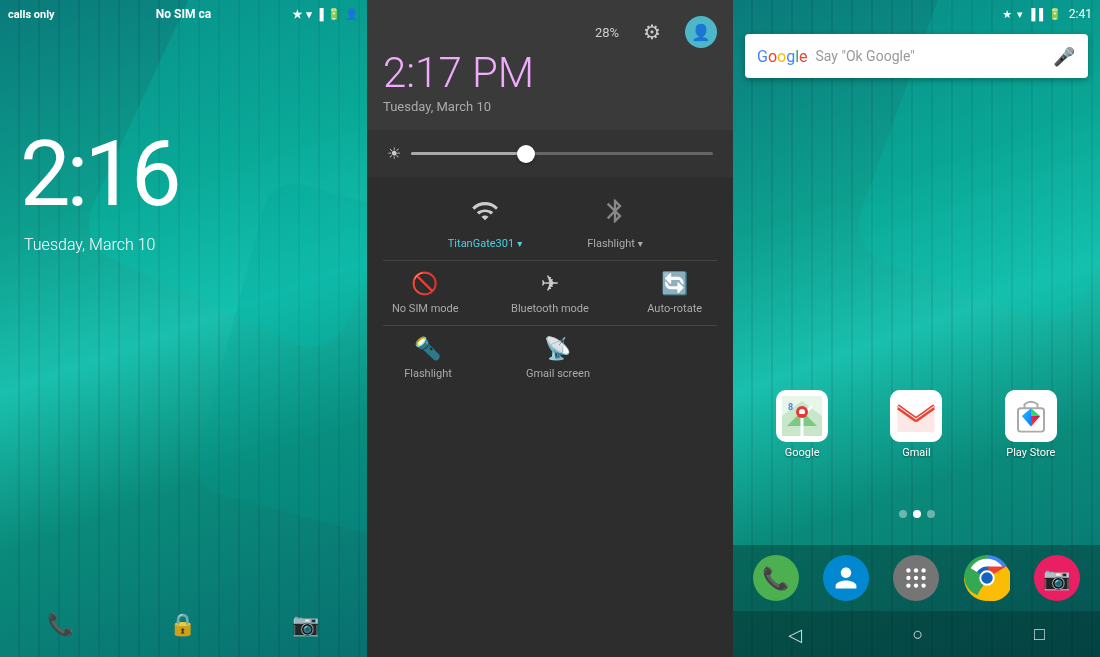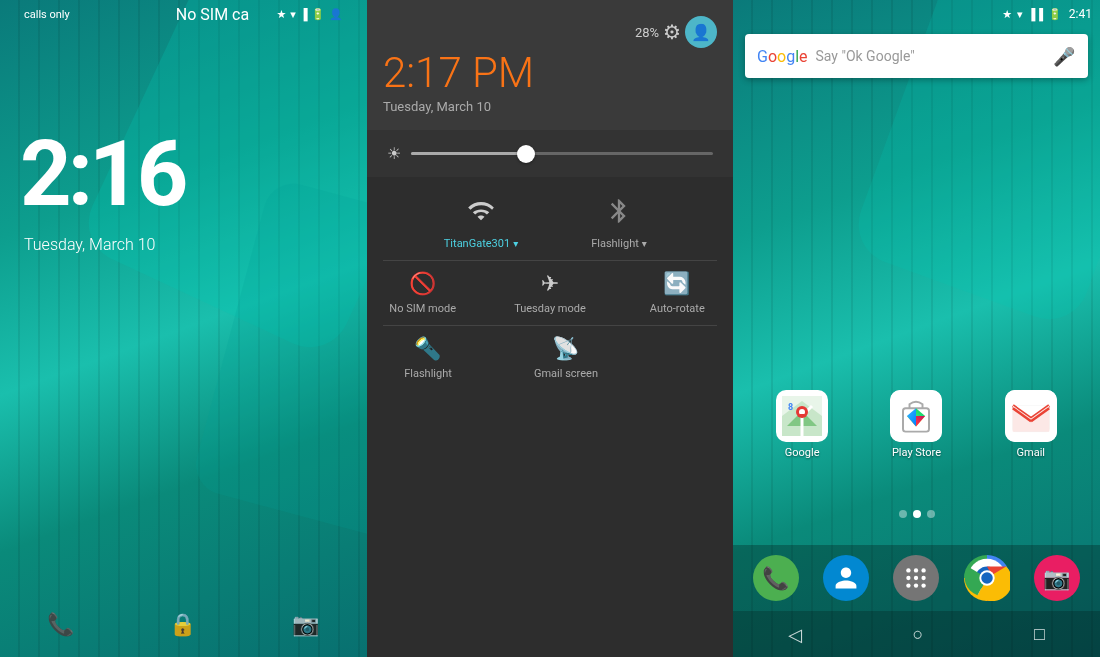--- a/index.html
+++ b/index.html
@@ -31,39 +31,40 @@
         rgba(0,0,0,0.08) 18px,
         rgba(0,0,0,0.08) 20px
       );
     }
     .lock-status-bar {
       position: absolute;
       top: 0; left: 0; right: 0;
       height: 28px;
       display: flex;
       align-items: center;
-      padding: 0 24px;
+      padding: 0 8px;
       color: white;
       font-size: 11px;
       z-index: 10;
+      font-weight: bold;
     }
     .lock-status-left { flex: 1; }
     .lock-status-right {
       display: flex;
       align-items: center;
       gap: 4px;
       font-size: 11px;
     }
     .lock-time {
       position: absolute;
       top: 130px;
       left: 20px;
       color: white;
       font-size: 90px;
-      font-weight: 700;
+      font-weight: 400;
       letter-spacing: -4px;
       line-height: 1;
     }
     .lock-date {
       position: absolute;
       top: 235px;
       left: 24px;
       color: white;
       font-size: 16px;
       font-weight: 300;
@@ -113,27 +114,27 @@
       flex-shrink: 0;
       overflow: hidden;
     }
     .shade-header {
       background: #3a3a3a;
       padding: 16px 16px 8px;
     }
     .shade-battery-row {
       display: flex;
       align-items: center;
-      gap: 4px;
+      gap: 24px;
       justify-content: flex-end;
       font-size: 13px;
       color: #ccc;
     }
     .shade-time {
-      color: #f97316;
+      color: #f0abfc;
       font-size: 42px;
       font-weight: 300;
     }
     .shade-date {
       color: #aaa;
       font-size: 13px;
       margin-top: 2px;
       margin-bottom: 8px;
     }
     .gear-icon {
@@ -189,21 +190,21 @@
     .sun-icon { color: #ccc; font-size: 16px; }
 
     
     .quick-toggles {
       background: #2d2d2d;
       padding: 10px 0;
     }
     .toggle-row {
       display: flex;
       justify-content: center;
-      gap: 16px;
+      gap: 8px;
     }
     .toggle-item {
       display: flex;
       flex-direction: column;
       align-items: center;
       width: 122px;
       padding: 10px 8px;
       gap: 6px;
     }
     .toggle-icon {
@@ -424,21 +425,21 @@
   </style>
 </head>
 <body>
 
 <div class="panel-lock">
   <div class="teal-shape"></div>
   <div class="teal-shape2"></div>
 
   <div class="lock-status-bar">
     <span class="lock-status-left">calls only</span>
-    <span style="position:absolute;left:50%;transform:translateX(-50%);font-size:16px;color:white;margin-left:29px;">No SIM ca</span>
+    <span style="position:absolute;left:50%;transform:translateX(-50%);font-size:12px;color:white;">No SIM ca</span>
     <div class="lock-status-right">
       <span>★</span>
       <span>▾</span>
       <span>▐</span>
       <span>🔋</span>
       <span>👤</span>
     </div>
   </div>
 
   <div class="lock-time">2:16</div>
@@ -507,21 +508,21 @@
       <div class="toggle-item">
         <span class="toggle-icon" style="font-size:22px;">🚫</span>
         <div class="toggle-label">
           <span>No SIM mode</span>
         </div>
       </div>
 
       <div class="toggle-item">
         <span class="toggle-icon" style="font-size:22px;">✈</span>
         <div class="toggle-label">
-          <span>Tuesday mode</span>
+          <span>Bluetooth mode</span>
         </div>
       </div>
 
       <div class="toggle-item">
         <span class="toggle-icon" style="font-size:22px;">🔄</span>
         <div class="toggle-label">
           <span>Auto-rotate</span>
         </div>
       </div>
 
@@ -583,20 +584,44 @@
           <path d="M20 40 L20 20 L30 10" stroke="#fff" stroke-width="3" fill="none"></path>
 
           <circle cx="20" cy="16" r="6" fill="#e53935"></circle>
           <circle cx="20" cy="16" r="3" fill="white"></circle>
           <polygon points="20,22 17,18 23,18" fill="#e53935"></polygon>
 
           <text x="6" y="14" font-size="9" font-weight="bold" fill="#4285f4">8</text>
         </svg>
       </div>
       <span class="app-label">Google</span>
+    </div>
+
+    <div class="app-icon-item">
+      <div class="gmail-icon-inner">
+        <svg viewBox="0 0 40 40" width="52" height="52">
+          <rect width="40" height="40" rx="8" fill="white"></rect>
+          <rect x="6" y="12" width="28" height="20" rx="2" fill="#f5f5f5" stroke="#eee" stroke-width="0.5"></rect>
+          <polygon points="6,12 20,22 34,12" fill="white"></polygon>
+          <line x1="6" y1="12" x2="20" y2="22" stroke="#ea4335" stroke-width="2.5"></line>
+          <line x1="34" y1="12" x2="20" y2="22" stroke="#ea4335" stroke-width="2.5"></line>
+
+          <path d="M6 12 L20 22 L34 12" fill="none" stroke="#ea4335" stroke-width="0"></path>
+          <rect x="6" y="12" width="28" height="20" rx="0" fill="none"></rect>
+
+          <polygon points="6,12 6,32 34,32 34,12 20,22" fill="#fce8e6"></polygon>
+          <path d="M6,12 L20,22 L34,12" fill="none"></path>
+          <path d="M6,12 L6,32" stroke="#ea4335" stroke-width="0"></path>
+
+          <path d="M6 32 L6 14 L20 24 L34 14 L34 32" fill="#fce8e6" stroke="none"></path>
+          <line x1="6" y1="14" x2="20" y2="24" stroke="#ea4335" stroke-width="2"></line>
+          <line x1="34" y1="14" x2="20" y2="24" stroke="#ea4335" stroke-width="2"></line>
+        </svg>
+      </div>
+      <span class="app-label">Gmail</span>
     </div>
 
     <div class="app-icon-item">
       <div class="play-icon-inner">
         <svg viewBox="0 0 40 40" width="52" height="52">
           <rect width="40" height="40" rx="8" fill="white"></rect>
           <defs>
             <linearGradient id="pg1" x1="0" y1="0" x2="1" y2="1">
               <stop offset="0%" stop-color="#32baff"></stop>
               <stop offset="100%" stop-color="#0080ff"></stop>
@@ -620,44 +645,20 @@
 
           <polygon points="13,20 27,20 20,28" fill="url(#pg3)"></polygon>
           <polygon points="13,20 20,14 20,28" fill="url(#pg1)"></polygon>
           <polygon points="20,14 27,20 20,20" fill="url(#pg4)"></polygon>
           <polygon points="20,20 27,20 20,28" fill="url(#pg2)"></polygon>
         </svg>
       </div>
       <span class="app-label">Play Store</span>
     </div>
 
-    <div class="app-icon-item">
-      <div class="gmail-icon-inner">
-        <svg viewBox="0 0 40 40" width="52" height="52">
-          <rect width="40" height="40" rx="8" fill="white"></rect>
-          <rect x="6" y="12" width="28" height="20" rx="2" fill="#f5f5f5" stroke="#eee" stroke-width="0.5"></rect>
-          <polygon points="6,12 20,22 34,12" fill="white"></polygon>
-          <line x1="6" y1="12" x2="20" y2="22" stroke="#ea4335" stroke-width="2.5"></line>
-          <line x1="34" y1="12" x2="20" y2="22" stroke="#ea4335" stroke-width="2.5"></line>
-
-          <path d="M6 12 L20 22 L34 12" fill="none" stroke="#ea4335" stroke-width="0"></path>
-          <rect x="6" y="12" width="28" height="20" rx="0" fill="none"></rect>
-
-          <polygon points="6,12 6,32 34,32 34,12 20,22" fill="#fce8e6"></polygon>
-          <path d="M6,12 L20,22 L34,12" fill="none"></path>
-          <path d="M6,12 L6,32" stroke="#ea4335" stroke-width="0"></path>
-
-          <path d="M6 32 L6 14 L20 24 L34 14 L34 32" fill="#fce8e6" stroke="none"></path>
-          <line x1="6" y1="14" x2="20" y2="24" stroke="#ea4335" stroke-width="2"></line>
-          <line x1="34" y1="14" x2="20" y2="24" stroke="#ea4335" stroke-width="2"></line>
-        </svg>
-      </div>
-      <span class="app-label">Gmail</span>
-    </div>
-
   </div>
 
   <div class="home-dots">
     <div class="dot"></div>
     <div class="dot active"></div>
     <div class="dot"></div>
   </div>
 
   <div class="home-dock">
     <div class="dock-icon phone">📞</div>

